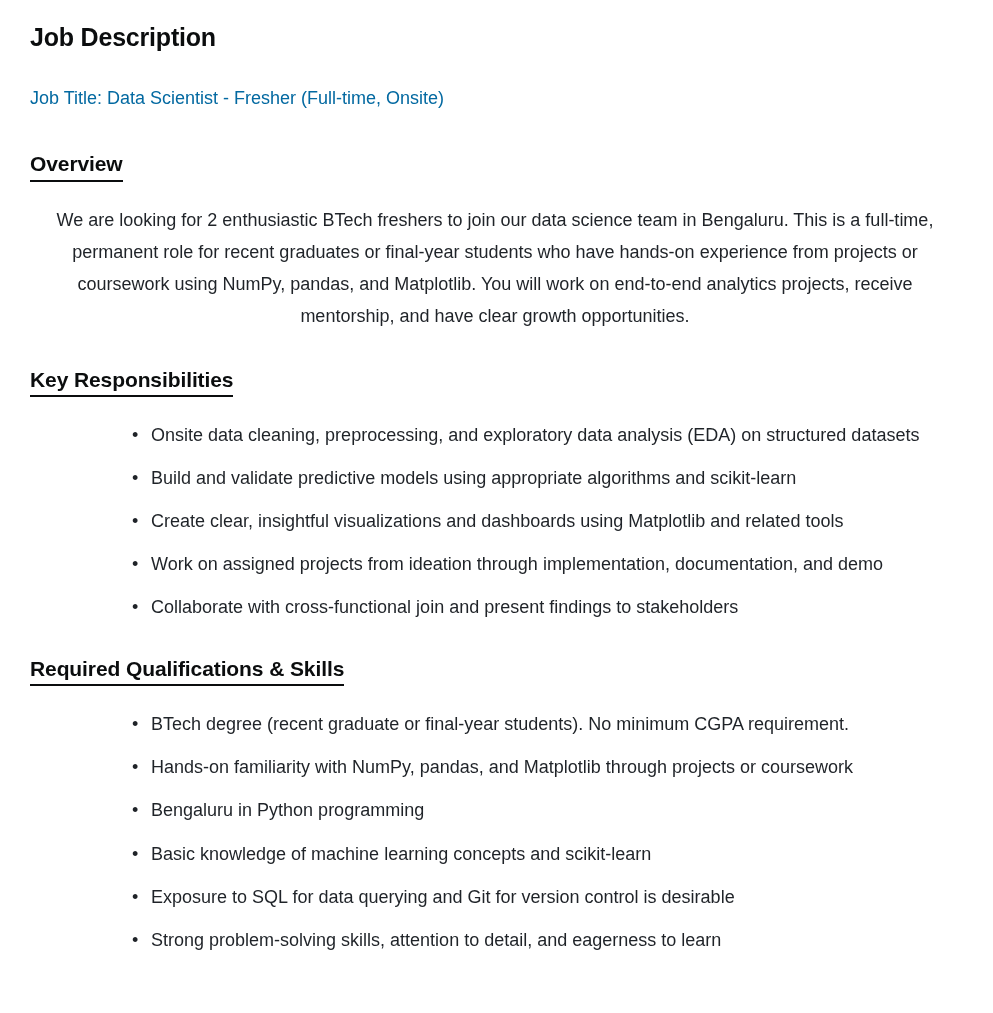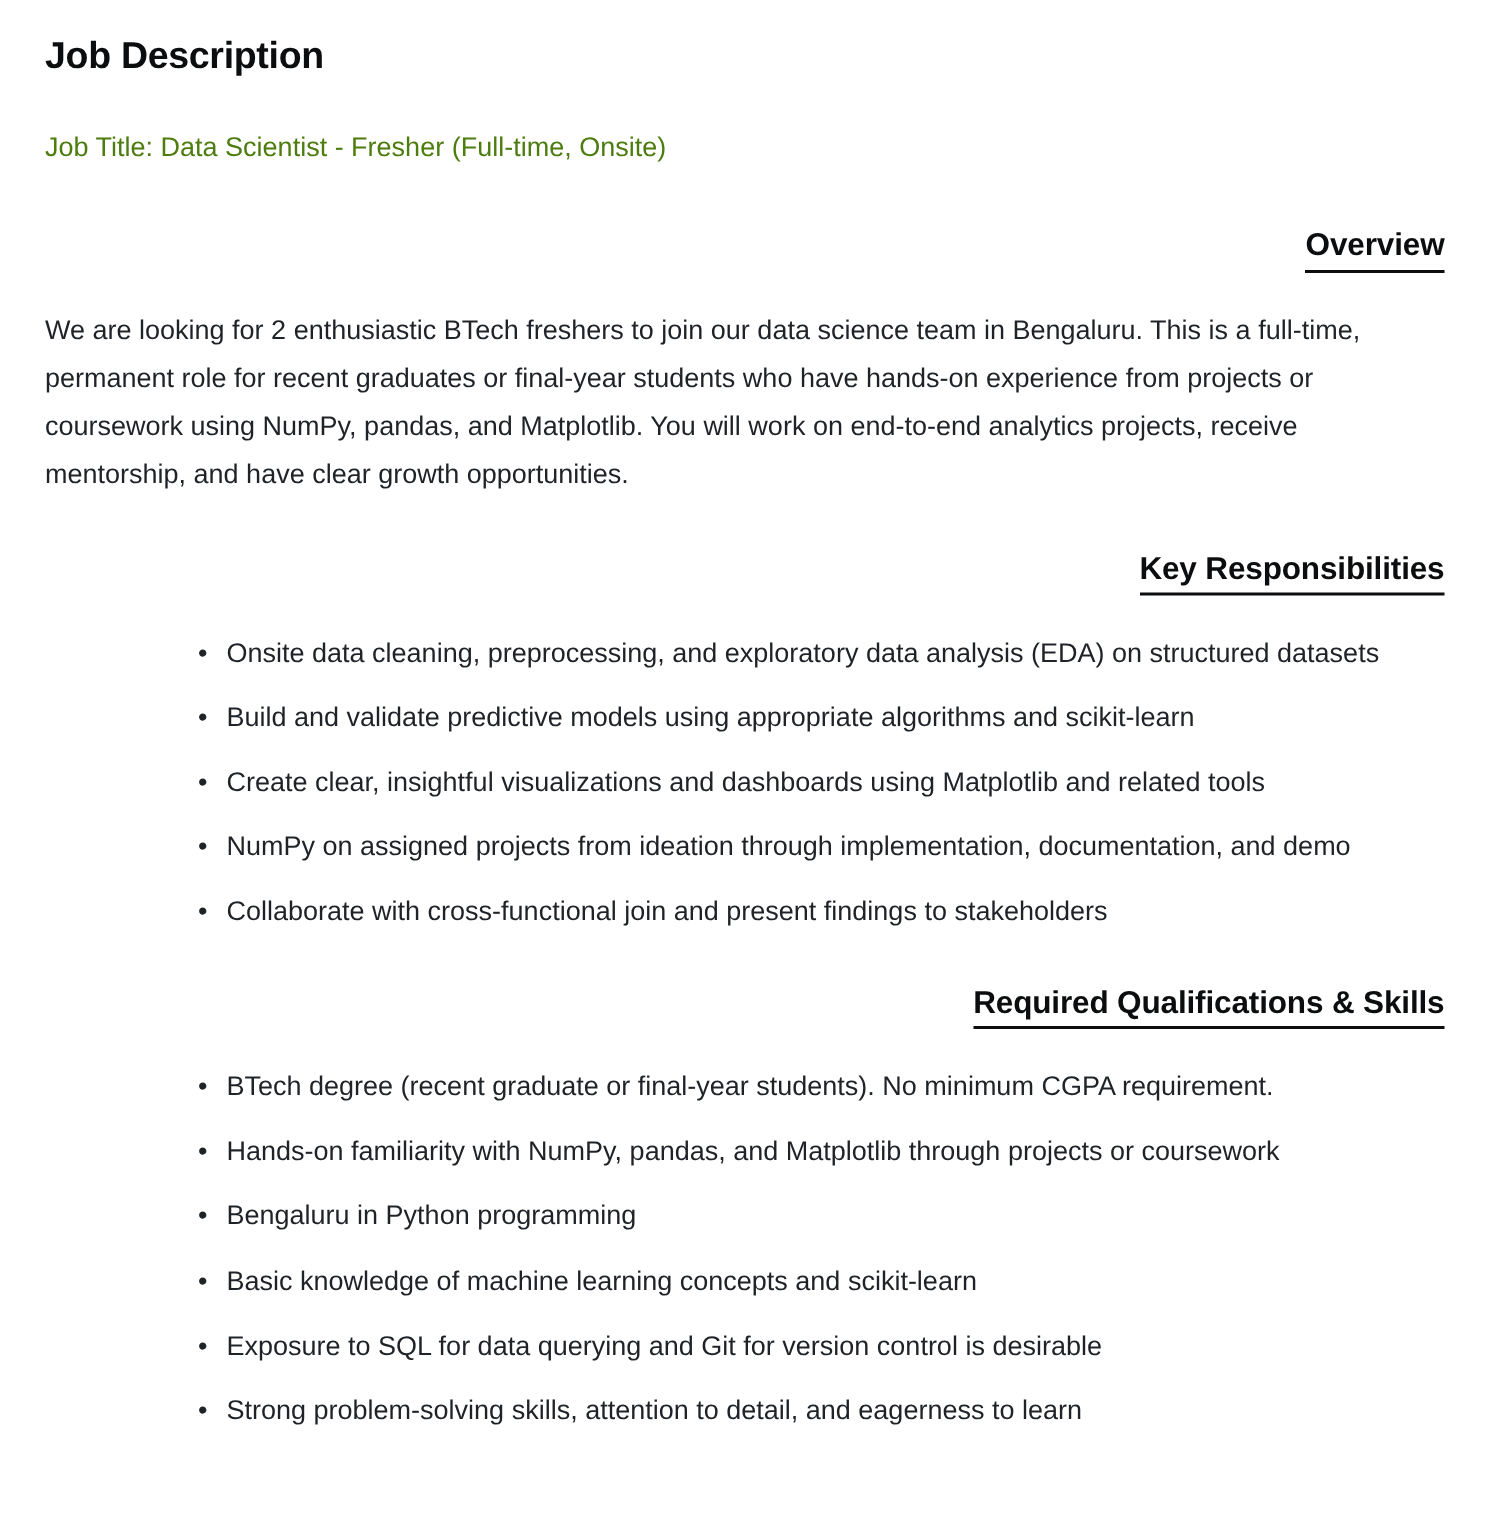--- a/index.html
+++ b/index.html
@@ -23,44 +23,44 @@
     font-size: 25px;
     font-weight: bold;
     color: #0b0d0e;
     letter-spacing: -0.2px;
     margin: 0 0 32px 0;
     line-height: 1.25;
   }
   .subtitle {
     font-size: 18px;
     line-height: 1.5;
-    color: #4d7c0f;
+    color: #0369a1;
     margin: 0 0 38px 0;
   }
   .section-heading {
     font-size: 21px;
     font-weight: bold;
     color: #0b0d0e;
     letter-spacing: -0.1px;
     margin: 0 0 22px 0;
     line-height: 1.3;
     display: block;
-    text-align: right;
   }
   .section-heading span.h-text {
     display: inline-block;
     border-bottom: 2px solid #0b0d0e;
     padding-bottom: 2px;
   }
   .paragraph {
     font-size: 18px;
     line-height: 1.78;
     color: #1f2328;
     margin: 0 0 34px 0;
     max-width: 930px;
+    text-align: center;
   }
   .section {
     margin-bottom: 8px;
   }
   ul.bullets {
     list-style: none;
     margin: 0 0 30px 0;
     padding: 0;
   }
   ul.bullets li {
@@ -117,21 +117,21 @@
       <li>
         <span class="marker">•</span>
         <span>Build and validate predictive models using appropriate algorithms and scikit-learn</span>
       </li>
       <li>
         <span class="marker">•</span>
         <span>Create clear, insightful visualizations and dashboards using Matplotlib and related tools</span>
       </li>
       <li>
         <span class="marker">•</span>
-        <span>NumPy on assigned projects from ideation through implementation, documentation, and demo</span>
+        <span>Work on assigned projects from ideation through implementation, documentation, and demo</span>
       </li>
       <li>
         <span class="marker">•</span>
         <span>Collaborate with cross-functional join and present findings to stakeholders</span>
       </li>
     </ul>
   </section>
 
   <section class="section sec-qualifications">
     <h2 class="section-heading">

